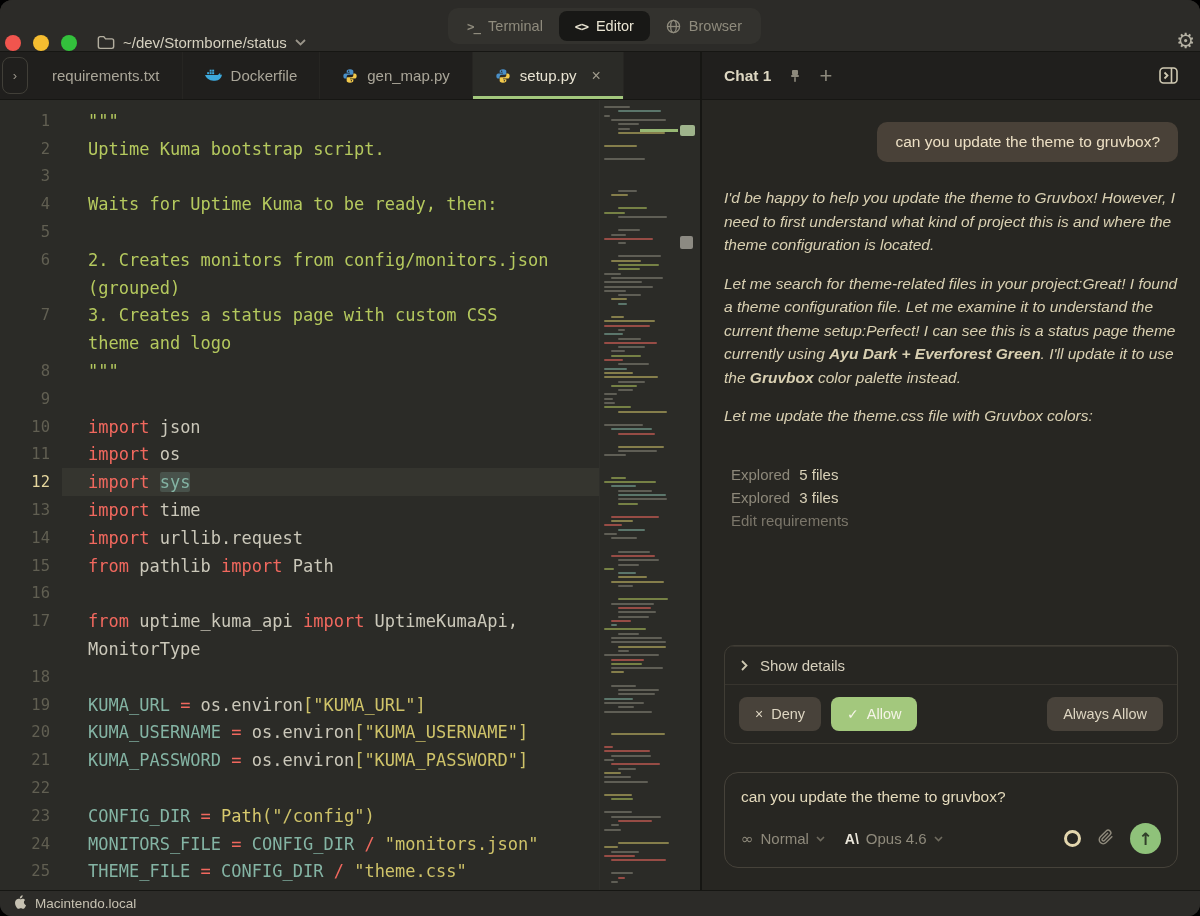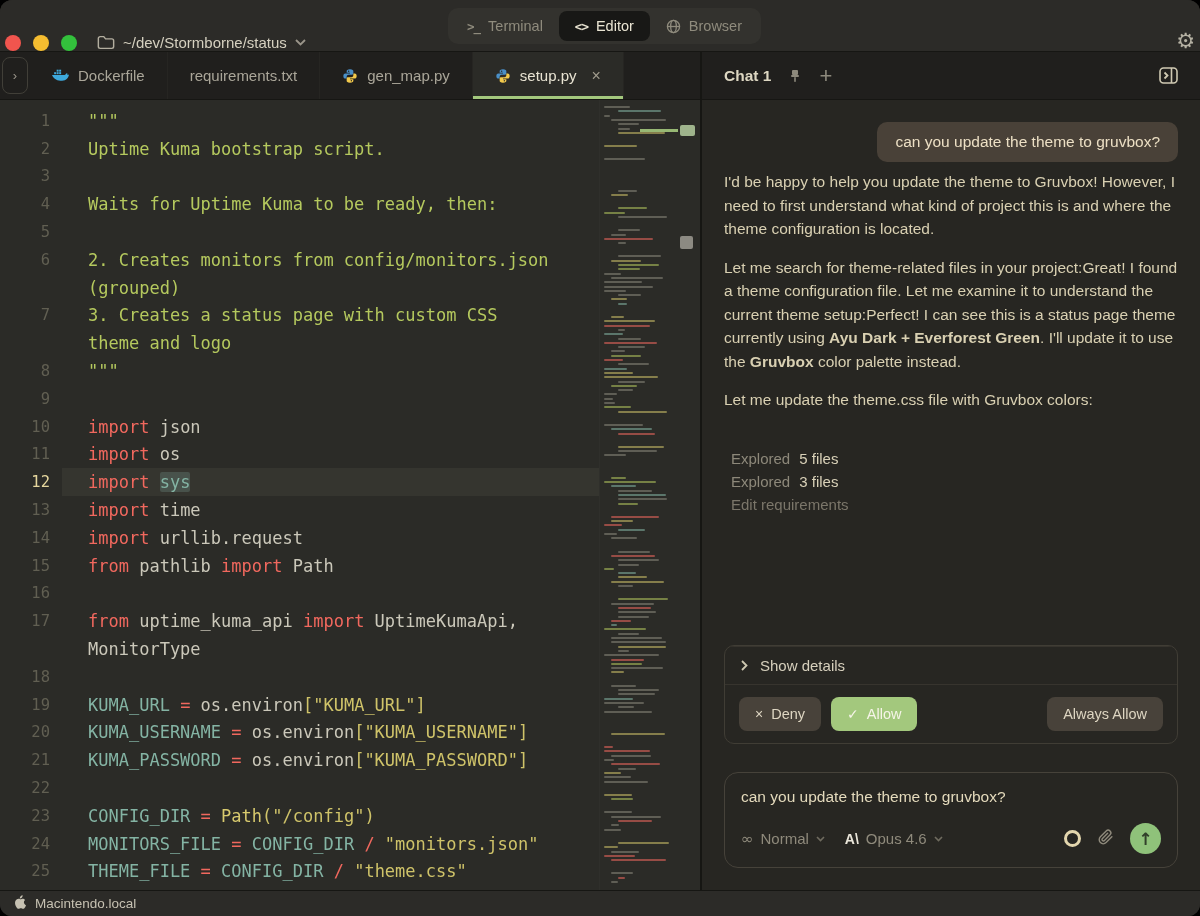--- a/index.html
+++ b/index.html
@@ -78,21 +78,21 @@
   .chat-header{height:48px;flex:0 0 48px;background:var(--bg-bar);border-bottom:1px solid var(--border-dark);
     display:flex;align-items:center;padding:0 22px;gap:18px;}
   .chat-title{color:#ddd7c2;font-size:15.5px;font-weight:700;}
   .chat-header .hicon{color:#8d897c;display:flex;align-items:center;}
   .plus{font-size:22px;font-weight:300;line-height:1;color:#8d897c;}
   .panel-toggle{margin-left:auto;}
   .chat-body{flex:1;min-height:0;display:flex;flex-direction:column;padding:22px 22px 22px 22px;overflow:hidden;}
   .bubble-row{display:flex;justify-content:flex-end;}
   .bubble{background:var(--user-bubble);color:#ecdfc4;font-size:15.5px;padding:11px 18px;border-radius:10px;
     max-width:75%;}
-  .assistant{margin-top:8px;}
+  .assistant{margin-top:24px;font-style:italic;}
   .assistant p{color:#d9d0b2;font-size:15.5px;line-height:23.5px;margin-bottom:15px;}
   .assistant b{font-weight:700;}
   .activity{margin-top:20px;padding-left:7px;}
   .activity .arow{display:flex;gap:9px;font-size:15px;line-height:23px;}
   .activity .alabel{color:#8d887a;}
   .activity .aval{color:#d9d1b8;}
   .activity .arow.dim .alabel{color:#7b766a;}
 
   .perm-card{margin-top:auto;border:1px solid #403d35;border-radius:10px;overflow:hidden;}
   .perm-head{display:flex;align-items:center;gap:11px;padding:12px 16px;}
@@ -171,34 +171,34 @@
     <div class="gear">⚙</div>
   </div>
 
   <div class="main">
 
     <div class="editor-pane">
       <div class="tabbar">
         <div class="sidebar-toggle">›</div>
 
       <div class="ed-tab">
+            <span>requirements.txt</span>
+          </div>
+          <div class="ed-tab">
             <svg width="17" height="13" viewBox="0 0 19 13">
               <g fill="#3da9dc">
                 <rect x="5.2" y="0" width="2.2" height="2.2"></rect>
                 <rect x="8" y="0" width="2.2" height="2.2"></rect>
                 <rect x="2.4" y="2.8" width="2.2" height="2.2"></rect>
                 <rect x="5.2" y="2.8" width="2.2" height="2.2"></rect>
                 <rect x="8" y="2.8" width="2.2" height="2.2"></rect>
                 <path d="M0 6h13.2c1.4 0 2.4-.8 2.9-2 .5.1 1.2.4 1.5.7l-.7 1.1c.9.1 1.6-.1 2.1-.3-.4 3.2-2.9 7-7.8 7C6.4 12.5 2 11 0 6z"></path>
               </g>
             </svg>
             <span>Dockerfile</span>
-          </div>
-          <div class="ed-tab">
-            <span>requirements.txt</span>
           </div>
           <div class="ed-tab">
             <svg width="16" height="16" viewBox="0 0 24 24">
               <path fill="#4a8fc7" d="M12 2c-4 0-5 1.7-5 3v2.2h5v1H5c-1.6 0-3 1.2-3 3.8s1.4 3.8 3 3.8h2v-2.8c0-1.7 1.3-3 3-3h5c1.4 0 2-1 2-2V5c0-1.3-1-3-5-3zm-2 1.9a1 1 0 1 1 0 2 1 1 0 0 1 0-2z"></path>
               <path fill="#f2c94c" d="M12 22c4 0 5-1.7 5-3v-2.2h-5v-1h7c1.6 0 3-1.2 3-3.8s-1.4-3.8-3-3.8h-2v2.8c0 1.7-1.3 3-3 3H9c-1.4 0-2 1-2 2v3c0 1.3 1 3 5 3zm2-1.9a1 1 0 1 1 0-2 1 1 0 0 1 0 2z"></path>
             </svg>
             <span>gen_map.py</span>
           </div>
           <div class="ed-tab active">
             <svg width="16" height="16" viewBox="0 0 24 24">

